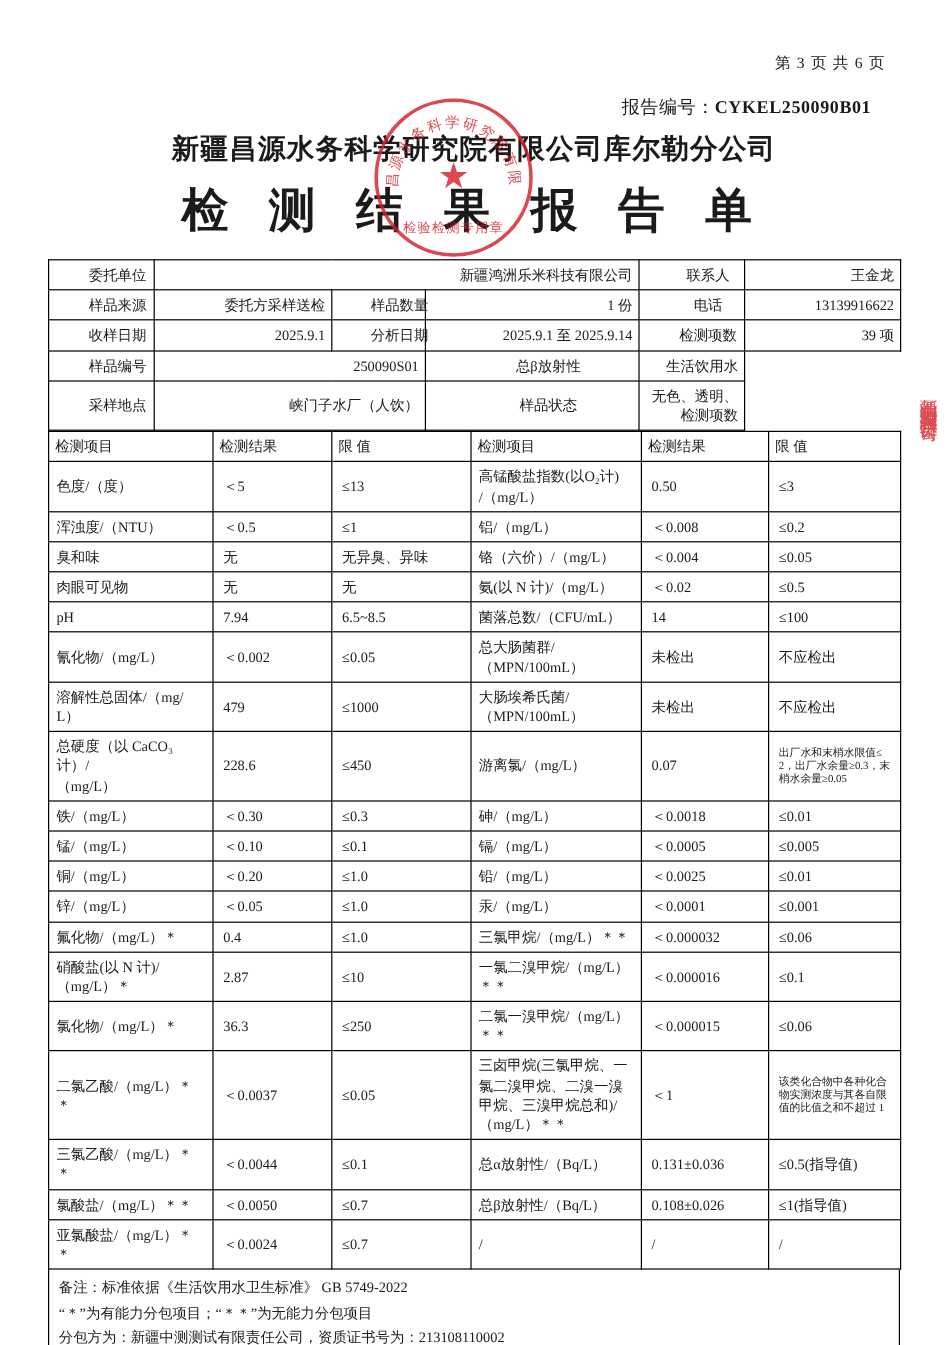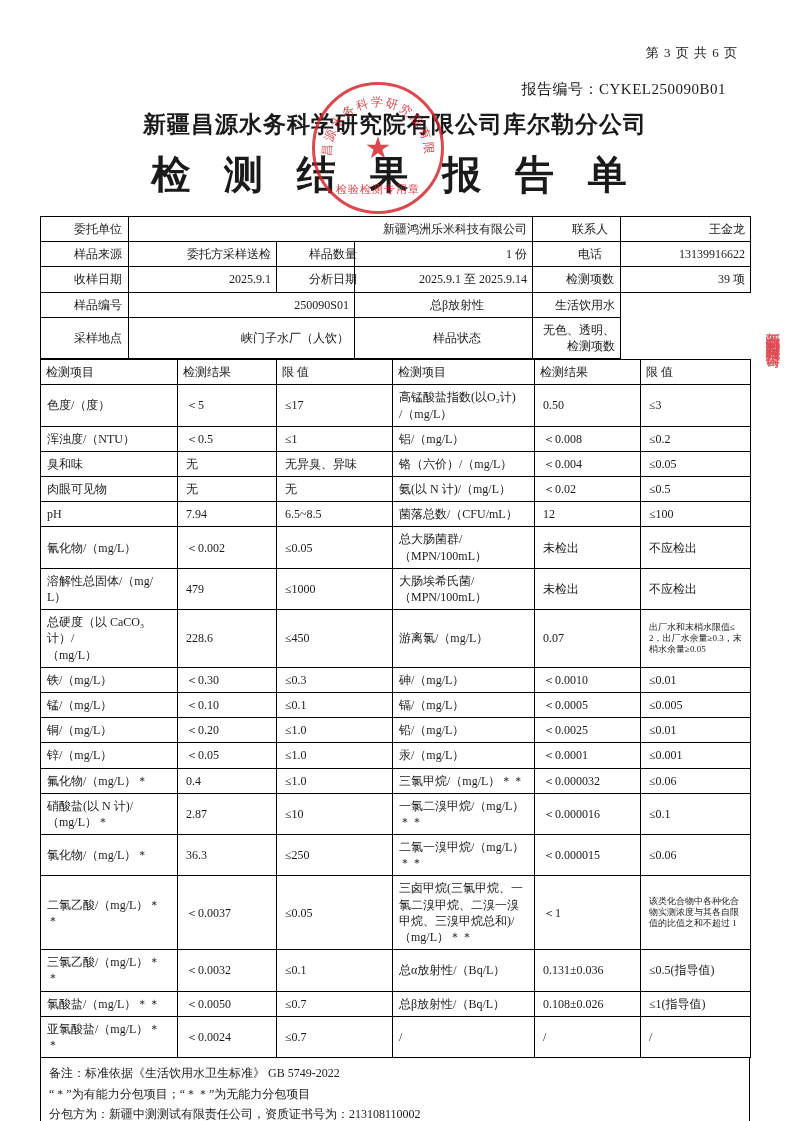--- a/index.html
+++ b/index.html
@@ -24,21 +24,21 @@
     margin-right:12px;
     margin-bottom:18px;
   }
   .reportno{
     text-align:right;
     font-size:15px;
     margin-right:24px;
     margin-bottom:10px;
     letter-spacing:0.5px;
   }
-  .reportno b{font-weight:normal;margin-top:47px;}
+  .reportno b{font-weight:bold;margin-top:47px;}
   .company{
     text-align:center;
     font-size:23px;
     font-weight:bold;
     letter-spacing:1px;
     margin-bottom:8px;
   }
   .title{
     text-align:center;
     font-size:39px;
@@ -199,21 +199,21 @@
           <td class="hdr">检测项目</td>
           <td class="hdr">检测结果</td>
           <td class="hdr">限 值</td>
           <td class="hdr">检测项目</td>
           <td class="hdr">检测结果</td>
           <td class="hdr">限 值</td>
         </tr>
         <tr>
           <td class="itemcell">色度/（度）</td>
           <td class="valL">＜5</td>
-          <td class="valL">≤17</td>
+          <td class="valL">≤13</td>
           <td class="itemcell">高锰酸盐指数(以O₂计)<br>/（mg/L）</td>
           <td class="valL">0.50</td>
           <td class="valL">≤3</td>
         </tr>
         <tr>
           <td class="itemcell">浑浊度/（NTU）</td>
           <td class="valL">＜0.5</td>
           <td class="valL">≤1</td>
           <td class="itemcell">铝/（mg/L）</td>
           <td class="valL">＜0.008</td>
@@ -233,21 +233,21 @@
           <td class="valL">无</td>
           <td class="itemcell">氨(以 N 计)/（mg/L）</td>
           <td class="valL">＜0.02</td>
           <td class="valL">≤0.5</td>
         </tr>
         <tr>
           <td class="itemcell">pH</td>
           <td class="valL">7.94</td>
           <td class="valL">6.5~8.5</td>
           <td class="itemcell">菌落总数/（CFU/mL）</td>
-          <td class="valL">12</td>
+          <td class="valL">14</td>
           <td class="valL">≤100</td>
         </tr>
         <tr>
           <td class="itemcell">氰化物/（mg/L）</td>
           <td class="valL">＜0.002</td>
           <td class="valL">≤0.05</td>
           <td class="itemcell">总大肠菌群/<br>（MPN/100mL）</td>
           <td class="valL">未检出</td>
           <td class="valL">不应检出</td>
         </tr>
@@ -265,21 +265,21 @@
           <td class="valL">≤450</td>
           <td class="itemcell">游离氯/（mg/L）</td>
           <td class="valL">0.07</td>
           <td class="valL tiny">出厂水和末梢水限值≤2，出厂水余量≥0.3，末梢水余量≥0.05</td>
         </tr>
         <tr>
           <td class="itemcell">铁/（mg/L）</td>
           <td class="valL">＜0.30</td>
           <td class="valL">≤0.3</td>
           <td class="itemcell">砷/（mg/L）</td>
-          <td class="valL">＜0.0010</td>
+          <td class="valL">＜0.0018</td>
           <td class="valL">≤0.01</td>
         </tr>
         <tr>
           <td class="itemcell">锰/（mg/L）</td>
           <td class="valL">＜0.10</td>
           <td class="valL">≤0.1</td>
           <td class="itemcell">镉/（mg/L）</td>
           <td class="valL">＜0.0005</td>
           <td class="valL">≤0.005</td>
         </tr>
@@ -326,21 +326,21 @@
         <tr>
           <td class="itemcell">二氯乙酸/（mg/L）＊＊</td>
           <td class="valL">＜0.0037</td>
           <td class="valL">≤0.05</td>
           <td class="itemcell">三卤甲烷(三氯甲烷、一氯二溴甲烷、二溴一溴甲烷、三溴甲烷总和)/（mg/L）＊＊</td>
           <td class="valL">＜1</td>
           <td class="valL tiny">该类化合物中各种化合物实测浓度与其各自限值的比值之和不超过 1</td>
         </tr>
         <tr>
           <td class="itemcell">三氯乙酸/（mg/L）＊＊</td>
-          <td class="valL">＜0.0032</td>
+          <td class="valL">＜0.0044</td>
           <td class="valL">≤0.1</td>
           <td class="itemcell">总α放射性/（Bq/L）</td>
           <td class="valL">0.131±0.036</td>
           <td class="valL">≤0.5(指导值)</td>
         </tr>
         <tr>
           <td class="itemcell">氯酸盐/（mg/L）＊＊</td>
           <td class="valL">＜0.0050</td>
           <td class="valL">≤0.7</td>
           <td class="itemcell">总β放射性/（Bq/L）</td>

